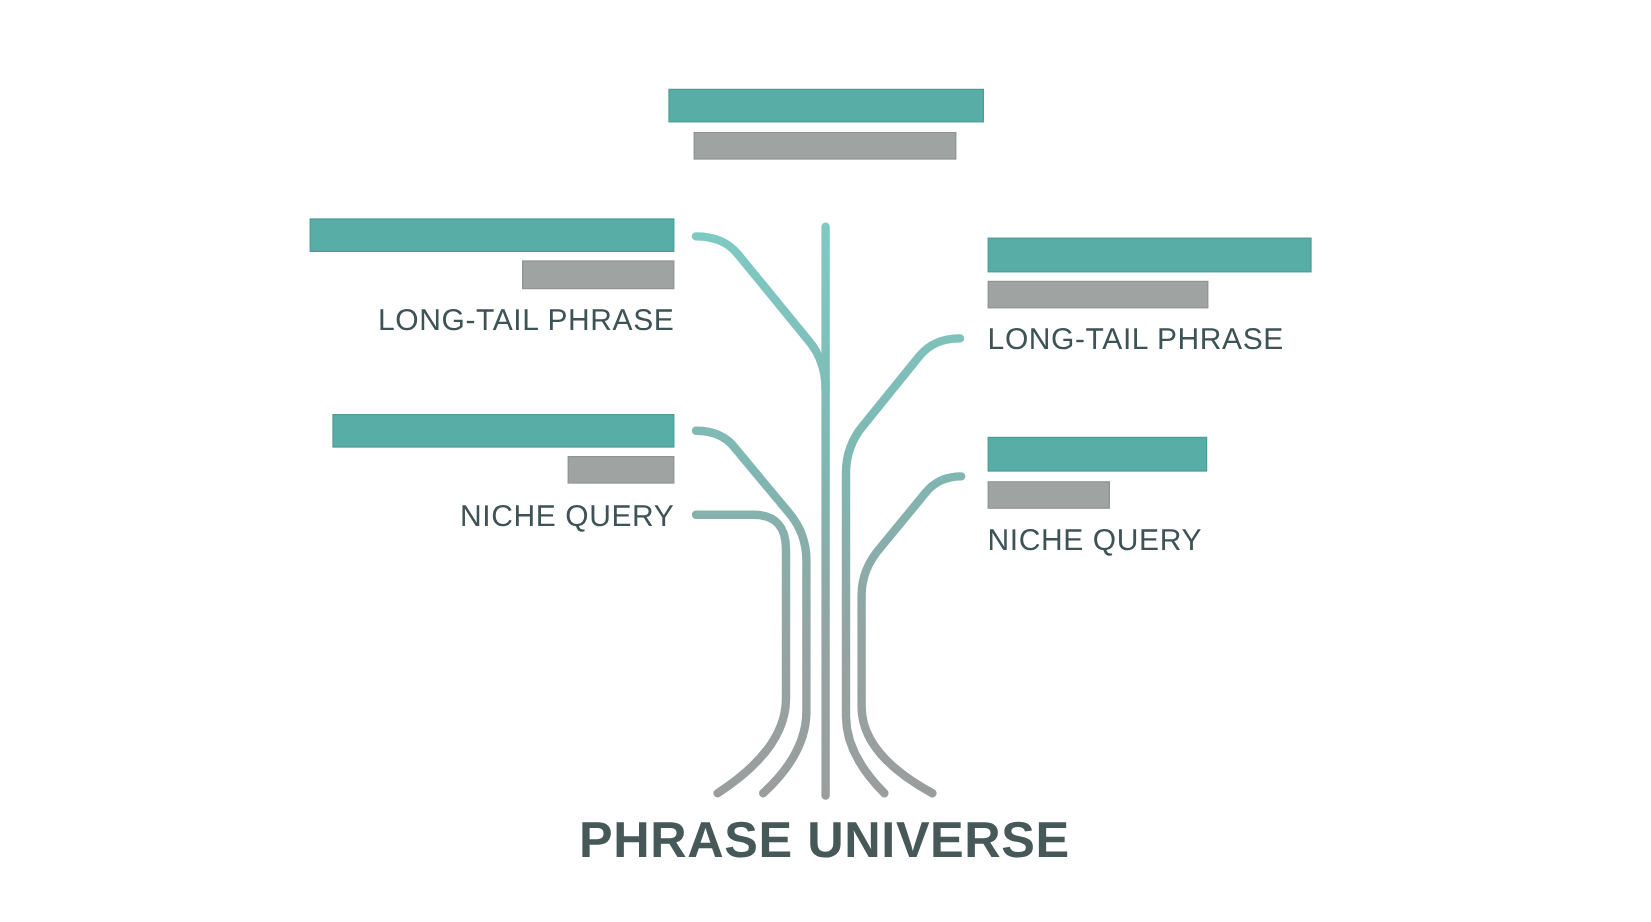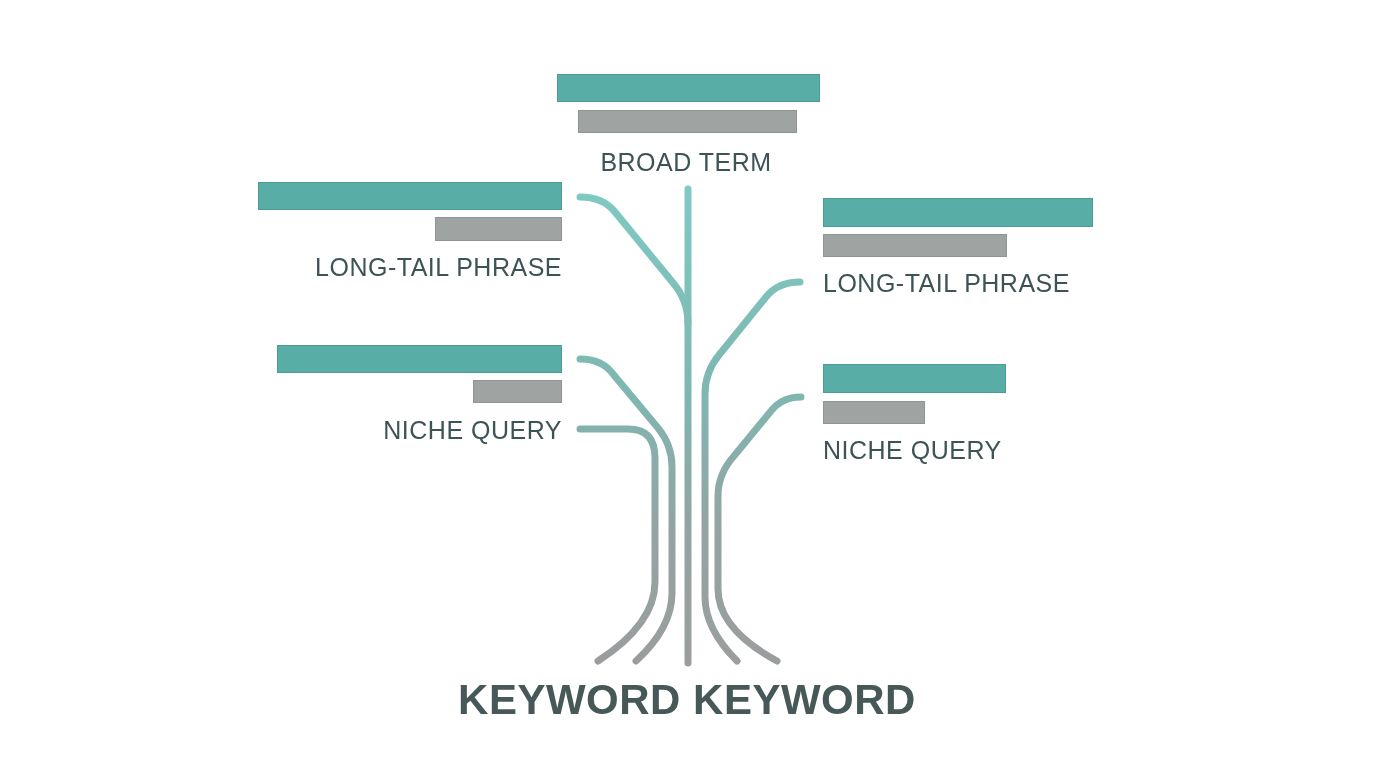--- a/index.html
+++ b/index.html
@@ -46,33 +46,32 @@
       <path d="M 688 189 L 688 663"></path>
       <path d="M 800 282 Q 778 282 766 297 L 719 355 Q 705 372 705 394 L 705 597 Q 705 629 737 661"></path>
       <path d="M 580 359 Q 602 359 613 374 L 658 428 Q 672 445 672 467 L 672 593 Q 672 628 636 661"></path>
       <path d="M 580 429 L 628 429 Q 655 429 655 458 L 655 582 Q 655 624 598 661"></path>
       <path d="M 801 397 Q 782 397 771 411 L 734 456 Q 718 474 718 496 L 718 589 Q 718 629 777 661"></path>
     </g>
   </svg>
 
   <div class="bar teal" style="left:557px;top:74px;width:263px;height:28px"></div>
   <div class="bar gray" style="left:578px;top:110px;width:219px;height:23px"></div>
-  <div class="node-label center-x" style="left:686px;top:149px">BROAD TERM</div>
 
   <div class="bar teal" style="left:258px;top:182px;width:304px;height:28px"></div>
   <div class="bar gray" style="left:435px;top:217px;width:127px;height:24px"></div>
   <div class="node-label" style="right:814px;top:254px">LONG-TAIL PHRASE</div>
 
   <div class="bar teal" style="left:823px;top:198px;width:270px;height:29px"></div>
   <div class="bar gray" style="left:823px;top:234px;width:184px;height:23px"></div>
   <div class="node-label" style="left:823px;top:270px">LONG-TAIL PHRASE</div>
 
   <div class="bar teal" style="left:277px;top:345px;width:285px;height:28px"></div>
   <div class="bar gray" style="left:473px;top:380px;width:89px;height:23px"></div>
   <div class="node-label" style="right:814px;top:417px">NICHE QUERY</div>
 
   <div class="bar teal" style="left:823px;top:364px;width:183px;height:29px"></div>
   <div class="bar gray" style="left:823px;top:401px;width:102px;height:23px"></div>
   <div class="node-label" style="left:823px;top:437px">NICHE QUERY</div>
 
-  <div class="diagram-title" style="left:687px;top:676px">KEYWORD KEYWORD</div>
+  <div class="diagram-title" style="left:687px;top:676px">PHRASE UNIVERSE</div>
 
 </div>
 
 </body></html>

